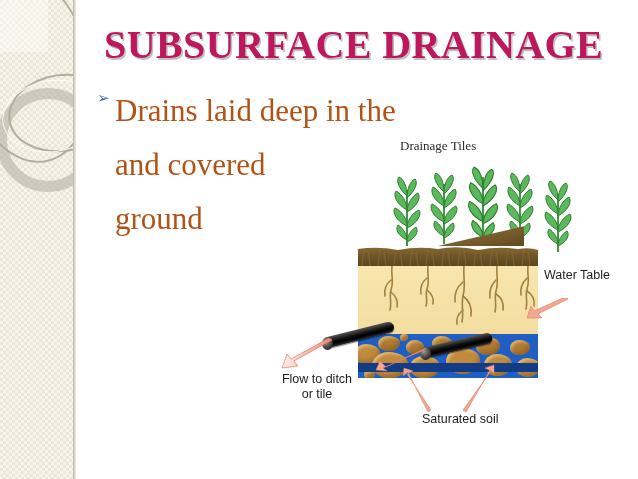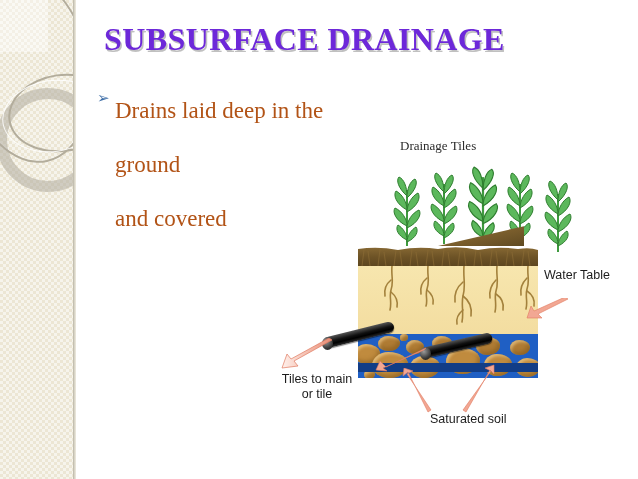--- a/index.html
+++ b/index.html
@@ -27,29 +27,29 @@
     transform:rotate(-12deg);}
   #ring-thick{left:-4px;top:88px;width:82px;height:82px;
     border:11px solid rgba(176,172,158,.55);}
   #ring-thin-small{left:8px;top:74px;width:104px;height:74px;
     border:2.5px solid #b3ad9c;transform:rotate(-8deg);}
   #ring-thin-small2{left:2px;top:80px;width:100px;height:70px;
     border:1px solid rgba(255,255,255,.85);transform:rotate(-8deg);}
 
   
   #title{position:absolute;left:104px;top:21px;width:400px;
-    font-family:"Liberation Serif",serif;font-weight:bold;font-size:32px;
-    letter-spacing:.4px;color:#6d28d9;white-space:nowrap;
+    font-family:"Liberation Serif",serif;font-weight:bold;font-size:40px;
+    letter-spacing:.4px;color:#be185d;white-space:nowrap;
     text-shadow:1.5px 1.5px 0 rgba(140,140,140,.55);}
 
   #bullet-block{position:absolute;left:97px;top:84px;width:300px;}
   .bullet-row{display:flex;align-items:flex-start;}
   .arrow-icon{flex:0 0 auto;width:18px;padding-top:6px;color:#3f6fa8;
     font-size:15px;line-height:1;}
-  .btext{font-family:"Liberation Serif",serif;font-size:23px;line-height:54px;
+  .btext{font-family:"Liberation Serif",serif;font-size:31px;line-height:54px;
     color:#b25316;white-space:nowrap;}
   .btext.indent{padding-left:18px;}
 
   
   #diagram{position:absolute;left:262px;top:132px;width:376px;height:320px;}
   #diagram-title{position:absolute;left:138px;top:6px;font-size:13px;
     color:#2b2b2b;white-space:nowrap;font-family:Liberation Serif, serif;}
 
   
   .plant{position:absolute;bottom:0;width:34px;height:72px;}
@@ -115,24 +115,24 @@
   <div id="sidebar-edge"></div>
 
   <div id="title">SUBSURFACE DRAINAGE</div>
 
   <div id="bullet-block">
     <div class="bullet-row">
       <span class="arrow-icon">➢</span>
       <span class="btext">Drains laid deep in the</span>
     </div>
     <div class="bullet-row">
+      <span class="btext indent">and covered</span>
+    </div>
+    <div class="bullet-row">
       <span class="btext indent">ground</span>
-    </div>
-    <div class="bullet-row">
-      <span class="btext indent">and covered</span>
     </div>
   </div>
 
   <div id="diagram">
 
     <div id="diagram-title">Drainage Tiles</div>
 
     <div class="plant" style="left:128px;top:44px;">
       <svg viewBox="0 0 34 72" width="34" height="72" aria-hidden="true">
         <g stroke="#2e7d2e" stroke-width="1" fill="#5cb85c">
@@ -303,20 +303,20 @@
     </svg>
 
     <svg style="position:absolute;left:140px;top:236px;" width="30" height="46" aria-hidden="true">
       <path d="M26 44 L6 4 L1 8 L2 0 L11 3 L5 6 L29 42 Z" fill="#f2a793" stroke="#e07a60" stroke-width=".6"></path>
     </svg>
     <svg style="position:absolute;left:200px;top:232px;" width="34" height="50" aria-hidden="true">
       <path d="M4 48 L28 6 L32 10 L32 1 L23 4 L29 7 L1 46 Z" fill="#f2a793" stroke="#e07a60" stroke-width=".6"></path>
     </svg>
 
     <div class="lbl c" style="left:2px;top:240px;width:106px;">
-      <div>Tiles to main</div>
+      <div>Flow to ditch</div>
       <div>or tile</div>
     </div>
     <div class="lbl" style="left:282px;top:136px;">Water Table</div>
-    <div class="lbl" style="left:160px;top:280px;margin-left:8px;">Saturated soil</div>
+    <div class="lbl" style="left:160px;top:280px;">Saturated soil</div>
 
   </div>
 </div>
 
 </body></html>

